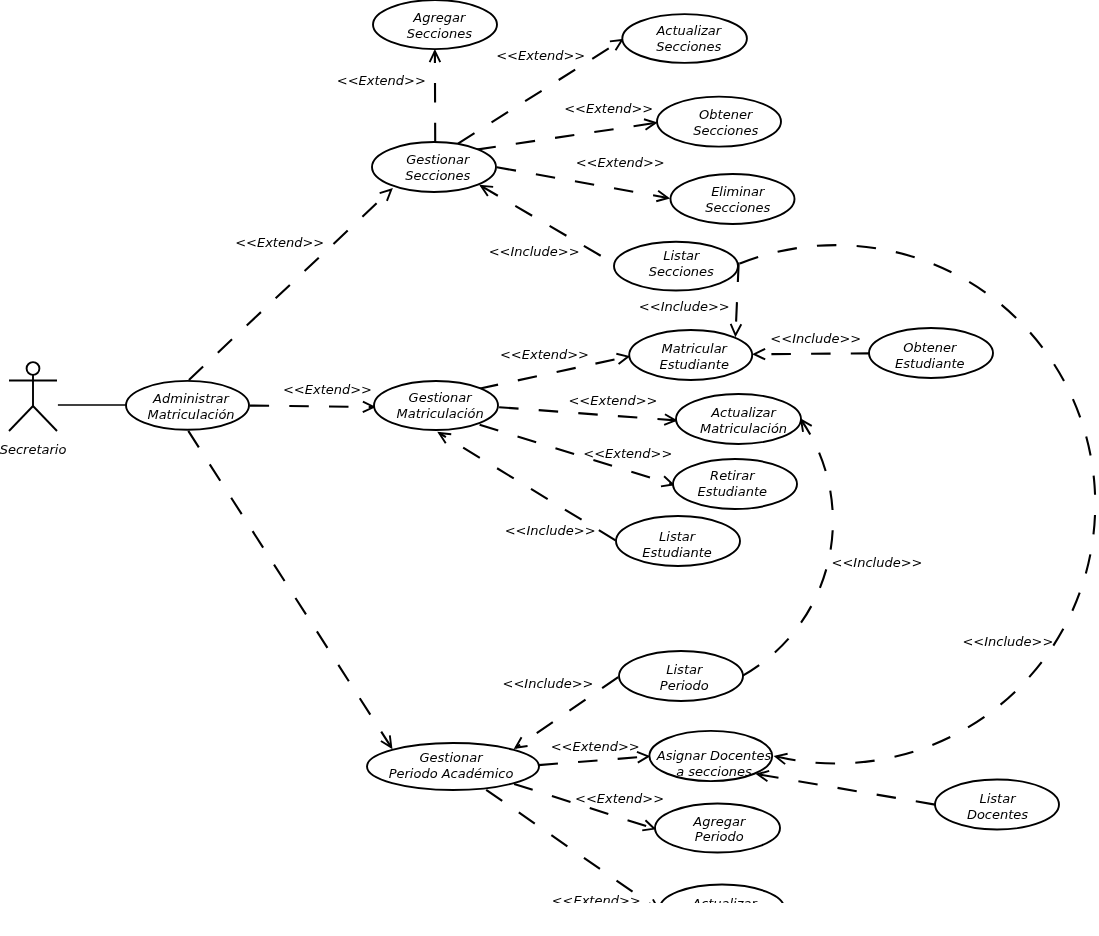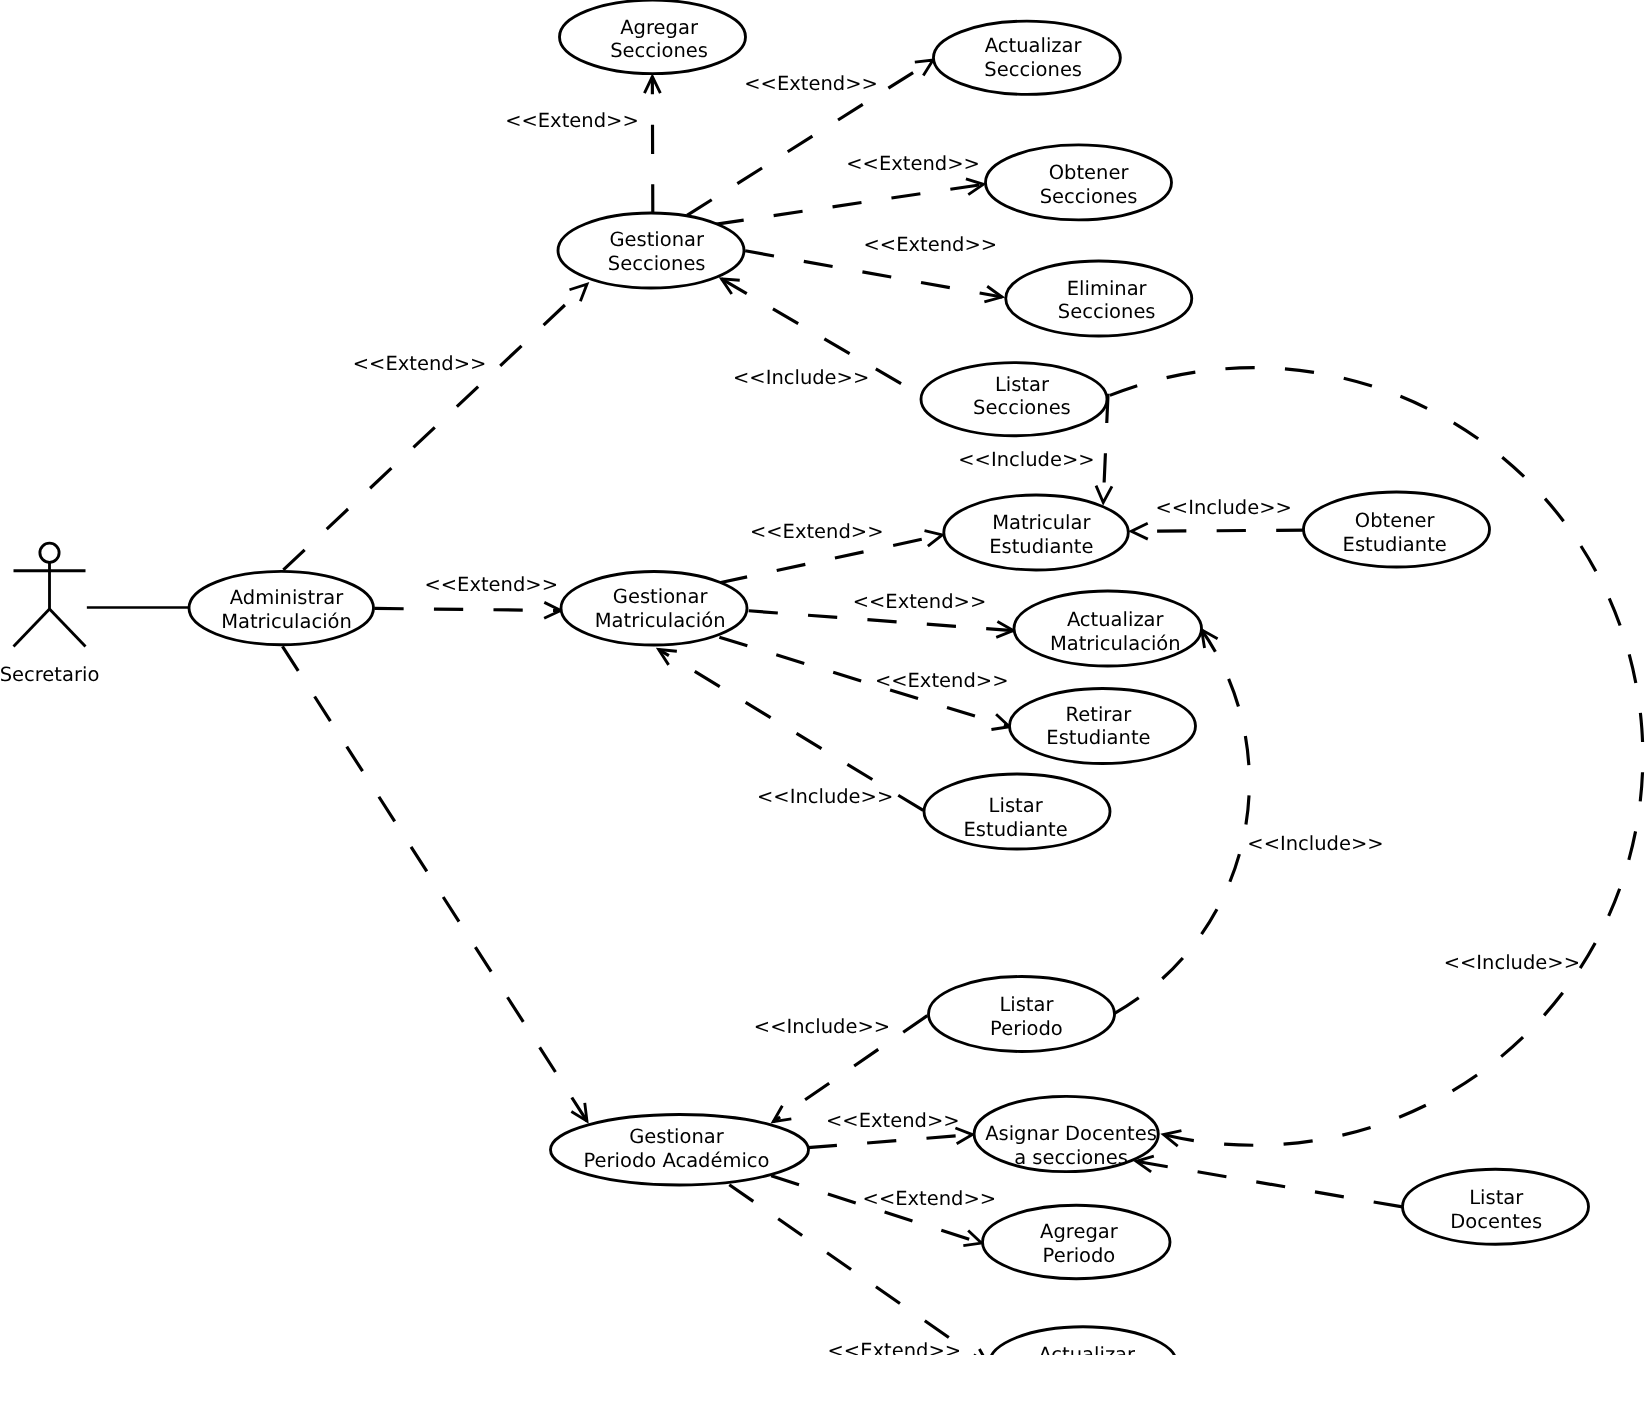--- a/index.html
+++ b/index.html
@@ -1,17 +1,17 @@
 <!DOCTYPE html>
 <html><head>
 <meta charset="utf-8">
 <title>Diagrama de Casos de Uso</title>
 <style>
   html,body{margin:0;padding:0;background:#ffffff;}
-  #canvas{position:relative;width:1099px;height:903px;background:#ffffff;overflow:hidden;}
+  #canvas{position:relative;width:1099px;height:903px;background:#ffffff;overflow:hidden;font-style:italic;}
   #diagram{transform:translateZ(0);}
   svg{display:block;shape-rendering:geometricPrecision;}
   text{font-family:"DejaVu Sans",sans-serif;font-size:13px;fill:#000000;}
   .uc-label{text-anchor:middle;}
   .stereo-label{text-anchor:middle;}
   .actor-label{text-anchor:middle;}
   .ell{fill:#ffffff;stroke:#000000;stroke-width:1.9;}
   .solid{stroke:#000000;stroke-width:1.7;fill:none;stroke-linecap:butt;}
   .dash{stroke:#000000;stroke-width:2.1;fill:none;stroke-linecap:butt;}
   .ahead{stroke:#000000;stroke-width:1.9;fill:none;stroke-linecap:butt;stroke-linejoin:miter;}

